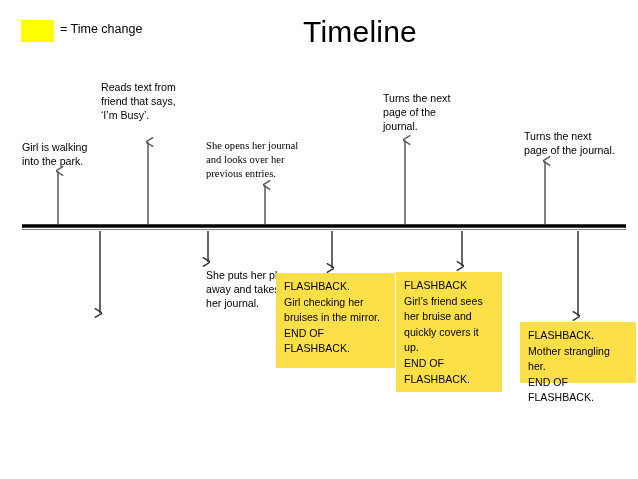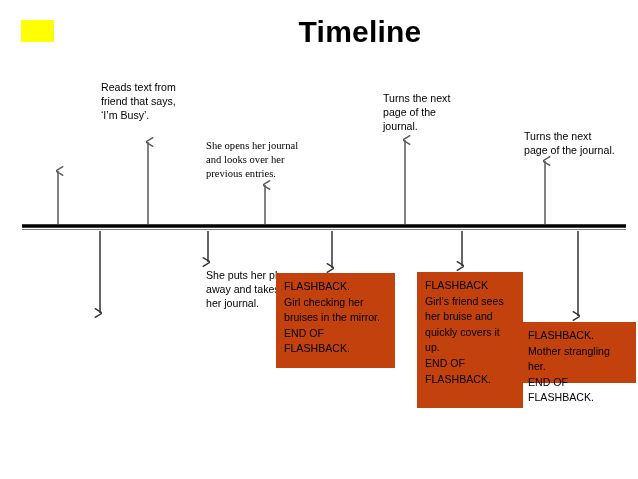--- a/index.html
+++ b/index.html
@@ -36,21 +36,21 @@
     white-space: nowrap;
   }
 
   
   #diagram-title {
     left: 200px; top: 14px;
     width: 320px;
     text-align: center;
     font-size: 30px;
     line-height: 36px;
-    font-weight: bold;
+    font-weight: normal;
     letter-spacing: 0.2px;
   }
 
   
 
   
   .label {
     font-size: 10.6px;
     line-height: 14.2px;
     white-space: pre-line;
@@ -59,37 +59,38 @@
   #label-walking   { left: 22px;  top: 140px; width: 120px; }
   #label-reads     { left: 101px; top: 80px;  width: 105px; }
   #label-opens     { left: 206px; top: 139px; width: 125px; font-family: Liberation Serif, serif; }
   #label-turns-1   { left: 383px; top: 91px;  width: 90px;  }
   #label-turns-2   { left: 524px; top: 129px; width: 112px; }
   #label-tree      { left: 57px;  top: 322px; width: 105px; }
   #label-puts      { left: 166px; top: 268px; width: 115px; margin-left: 40px; }
 
   
   .flashbox {
-    background: #c2410c;
+    background: #fde047;
     font-size: 10.6px;
     line-height: 15.6px;
     white-space: pre-line;
     box-sizing: border-box;
     padding: 6px 6px 6px 8px;
   }
   #flashback-box-1 { left: 276px; top: 273px; width: 119px; height: 95px; }
-  #flashback-box-2 { left: 417px; top: 272px; width: 106px; height: 136px; }
+  #flashback-box-2 { left: 396px; top: 272px; width: 106px; height: 120px; }
   #flashback-box-3 { left: 520px; top: 322px; width: 116px; height: 61px; }
 </style>
 </head>
 <body>
 
 <div id="canvas">
 
   <div class="abs" id="legend-swatch"></div>
+  <div class="abs" id="legend-label">= Time change</div>
 
   <div class="abs" id="diagram-title">Timeline</div>
 
   <svg class="abs" id="timeline-svg" width="638" height="479" style="left:0;top:0;">
     <defs>
       <marker id="arrow-up" viewBox="0 0 10 10" refX="5" refY="2" markerWidth="7" markerHeight="7" orient="auto-start-reverse">
         <path d="M 5 0 L 0.6 7 M 5 0 L 9.4 7" stroke="#595959" stroke-width="1.4" fill="none"></path>
       </marker>
       <marker id="arrow-down" viewBox="0 0 10 10" refX="5" refY="2" markerWidth="7" markerHeight="7" orient="auto-start-reverse">
         <path d="M 5 0 L 0.6 7 M 5 0 L 9.4 7" stroke="#333333" stroke-width="1.4" fill="none"></path>
@@ -127,20 +128,22 @@
       <line x1="332" y1="231" x2="332" y2="268" stroke="#333333" stroke-width="1.5" marker-end="url(#arrow-down)"></line>
     </g>
     <g>
       <line x1="462" y1="231" x2="462" y2="266" stroke="#333333" stroke-width="1.5" marker-end="url(#arrow-down)"></line>
     </g>
     <g>
       <line x1="578" y1="231" x2="578" y2="316" stroke="#333333" stroke-width="1.5" marker-end="url(#arrow-down)"></line>
     </g>
   </svg>
 
+  <div class="abs label" id="label-walking">Girl is walking
+into the park.</div>
 
   <div class="abs label" id="label-reads">Reads text from
 friend that says,
 ‘I’m Busy’.</div>
 
   <div class="abs label" id="label-opens">She opens her journal
 and looks over her
 previous entries.</div>
 
   <div class="abs label" id="label-turns-1">Turns the next

